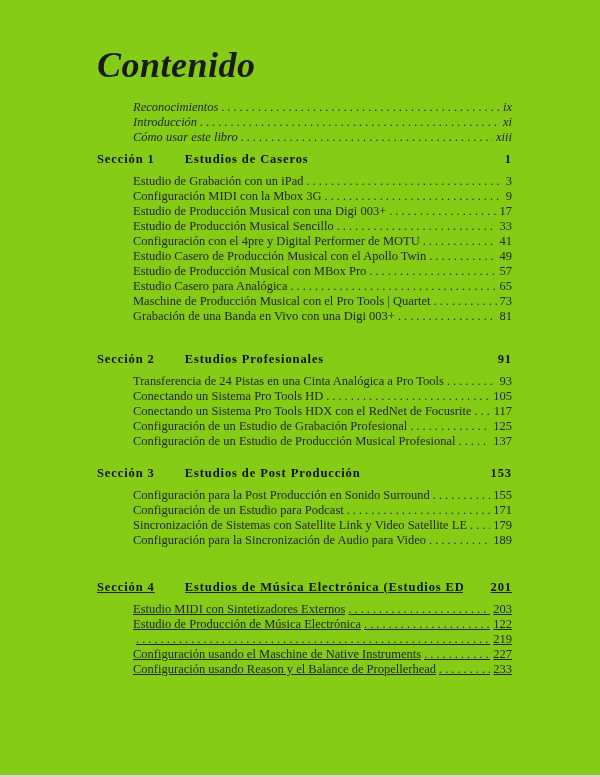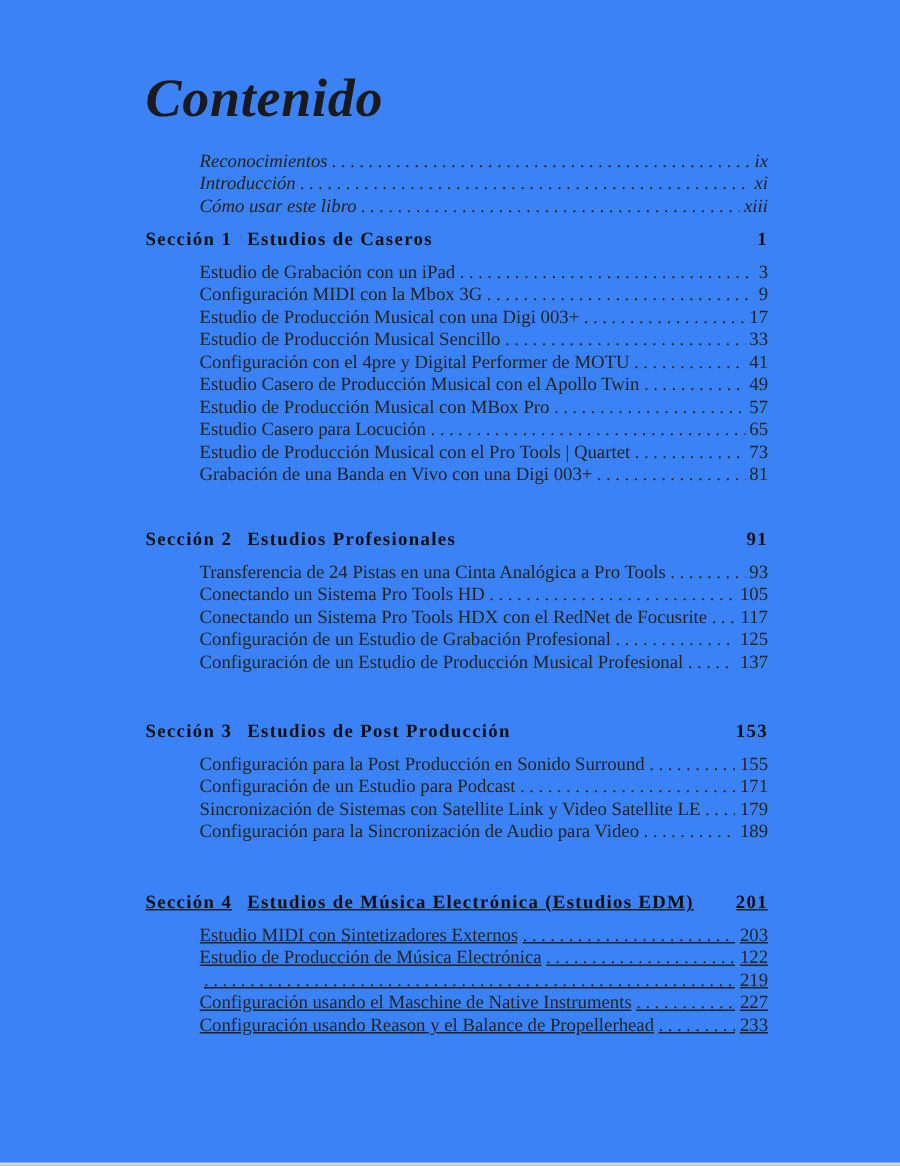--- a/index.html
+++ b/index.html
@@ -2,51 +2,52 @@
 <html lang="es"><head>
 <meta charset="utf-8">
 <style>
   * { margin: 0; padding: 0; box-sizing: border-box; }
   html, body { width: 600px; height: 777px; background: #ffffff; }
   body { font-family: "Liberation Serif", serif; color: #222222; overflow: hidden; }
 
   .page {
     position: relative;
     width: 600px; height: 777px;
-    background: #3b82f6;
+    background: #84cc16;
     padding: 46px 88px 0 97px;
   }
 
   .doc-title {
     font-style: italic;
     font-size: 36px;
     line-height: 38px;
     letter-spacing: 0.5px;
     color: #1a1a1a;
   }
 
   .frontmatter { margin-top: 16px; margin-left: 36px; font-style: italic; }
 
   .sections { }
 
   .section { margin-top: 27px; }
   .section:nth-child(1) { margin-top: 6px; }
-  .section:nth-child(3) { margin-top: 30px; }
+  .section:nth-child(3) { margin-top: 16px; }
   .section:nth-child(4) { margin-top: 31px; text-decoration: underline; }
 
   .section-heading {
     display: flex;
     align-items: center;
     justify-content: space-between;
     font-weight: 700;
     font-size: 12.5px;
     line-height: 16px;
     letter-spacing: 0.9px;
     color: #101010;
     margin-bottom: 7px;
+    gap: 20px;
   }
   .sec-label { margin-right: 10px; white-space: nowrap; }
   .sec-title { flex: 1 1 auto; white-space: nowrap; overflow: hidden; }
   .sec-page { white-space: nowrap; padding-left: 8px; }
 
   .entries { margin-left: 36px; }
 
   .toc-row {
     display: flex;
     align-items: baseline;
@@ -146,27 +147,27 @@
     <span class="toc-page">49</span>
   </div>
 
   <div class="toc-row">
     <span class="toc-title">Estudio de Producción Musical con MBox Pro</span>
     <span class="leader"></span>
     <span class="toc-page">57</span>
   </div>
 
   <div class="toc-row">
-    <span class="toc-title">Estudio Casero para Locución</span>
+    <span class="toc-title">Estudio Casero para Analógica</span>
     <span class="leader"></span>
     <span class="toc-page">65</span>
   </div>
 
   <div class="toc-row">
-    <span class="toc-title">Estudio de Producción Musical con el Pro Tools | Quartet</span>
+    <span class="toc-title">Maschine de Producción Musical con el Pro Tools | Quartet</span>
     <span class="leader"></span>
     <span class="toc-page">73</span>
   </div>
 
   <div class="toc-row">
     <span class="toc-title">Grabación de una Banda en Vivo con una Digi 003+</span>
     <span class="leader"></span>
     <span class="toc-page">81</span>
   </div>
 </div>

